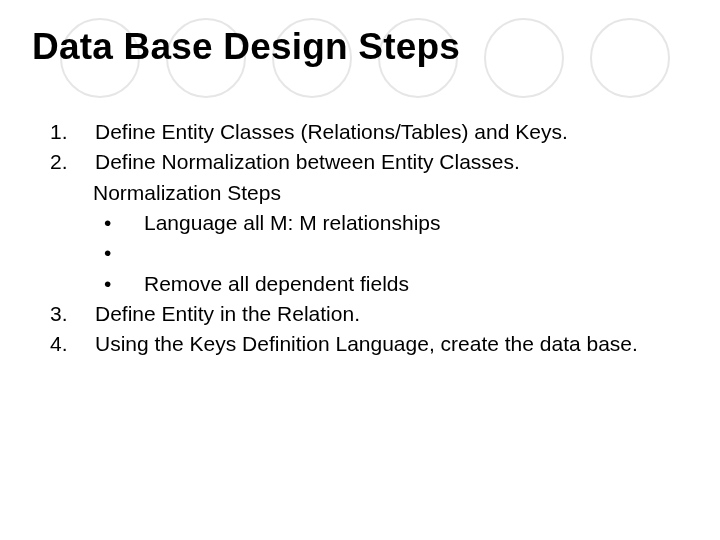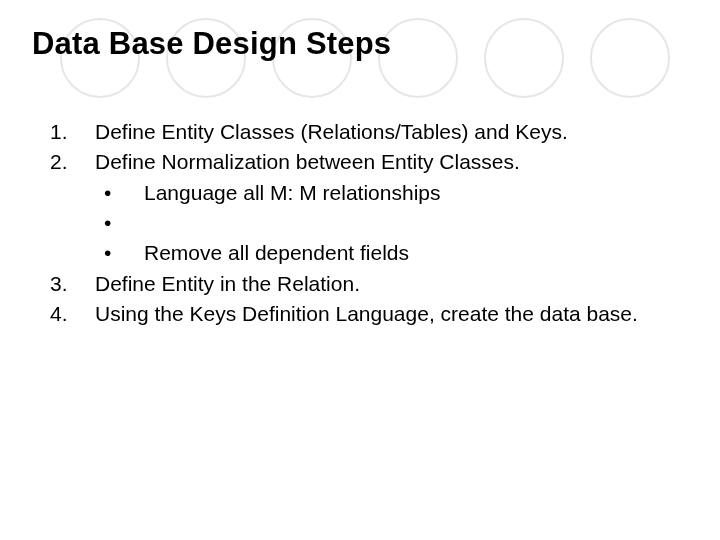--- a/index.html
+++ b/index.html
@@ -30,21 +30,21 @@
     width: 80px;
     height: 80px;
     border: 2px solid #e6e6e6;
     border-radius: 50%;
     box-sizing: border-box;
   }
   .title {
     position: absolute;
     top: 26px;
     left: 32px;
-    font-size: 31px;
+    font-size: 37px;
     font-weight: bold;
     z-index: 1;
     letter-spacing: 0.2px;
   }
   .body {
     position: absolute;
     top: 118px;
     left: 48px;
     right: 48px;
     font-size: 21px;
@@ -104,20 +104,23 @@
     <div class="row">
       <div class="num">1.</div>
       <div class="txt">Define Entity Classes (Relations/Tables) and Keys.</div>
     </div>
 
     <div class="row">
       <div class="num">2.</div>
       <div class="txt">Define Normalization between Entity Classes.</div>
     </div>
 
+    <div class="row sub-indent">
+      <div class="txt">Normalization Steps</div>
+    </div>
 
     <div class="bullet-row">
       <div class="bullet">•</div>
       <div class="bullet-txt">Language all M: M relationships</div>
     </div>
 
     <div class="bullet-row">
       <div class="bullet">•</div>
     </div>
 

